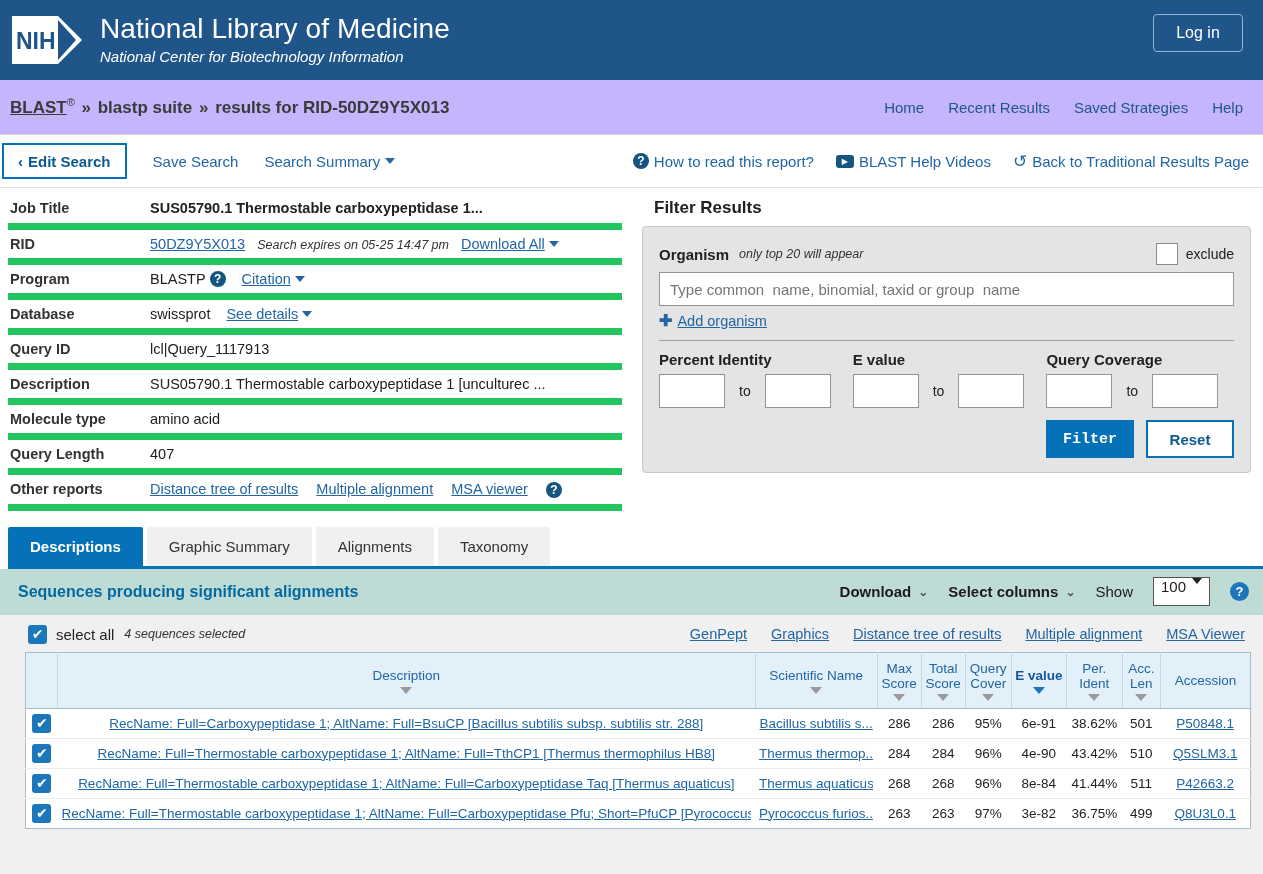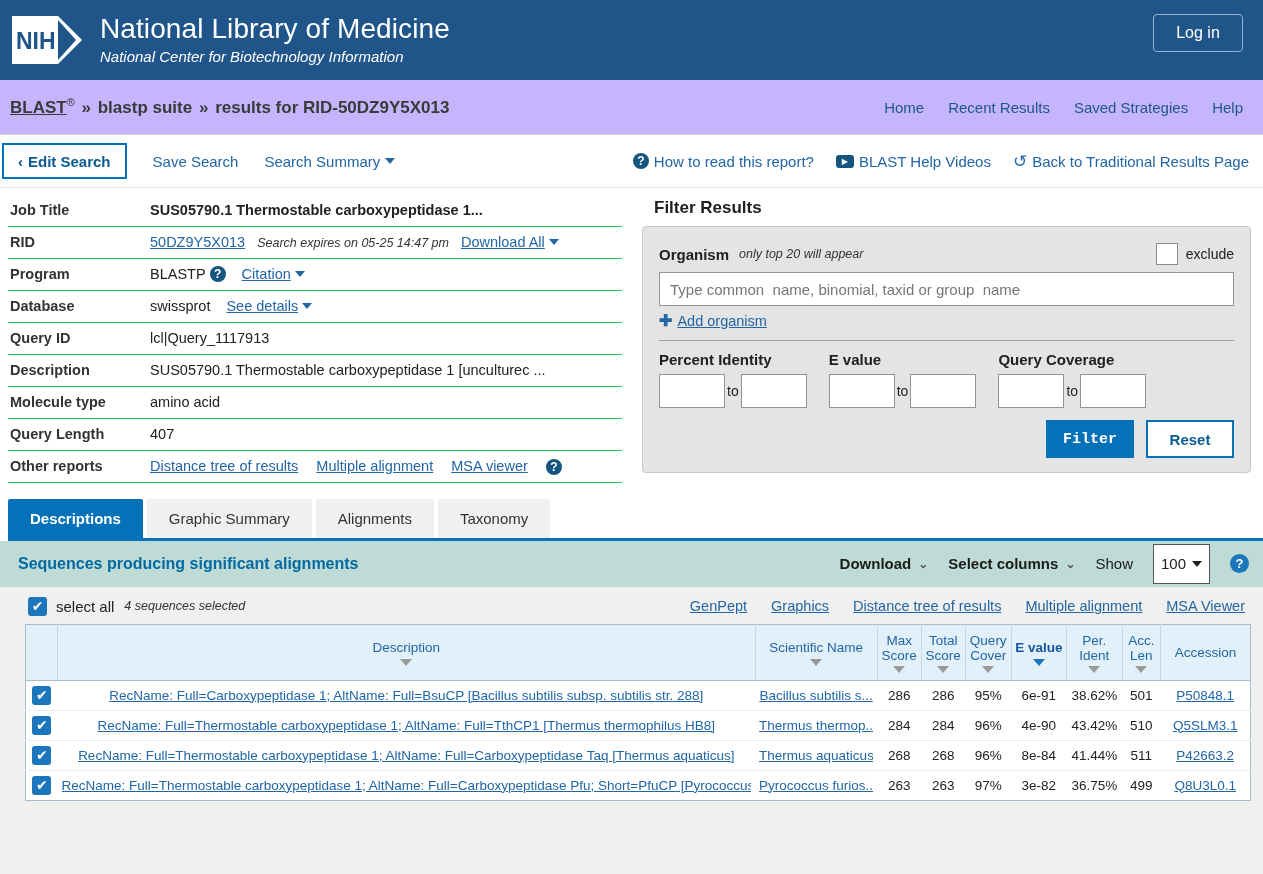--- a/index.html
+++ b/index.html
@@ -156,21 +156,21 @@
   .main {
     display: flex;
     padding: 6px 12px 0 8px;
     gap: 18px;
   }
   .left-col { width: 614px; flex: none; }
   .right-col { flex: 1; }
 
   table.jobinfo { width: 100%; border-collapse: collapse; }
   table.jobinfo td {
-    border-bottom: 1px solid #22c55e;
+    border-bottom: 7px solid #22c55e;
     padding: 6px 2px;
     font-size: 14.5px;
     vertical-align: middle;
     height: 32px;
   }
   table.jobinfo td.k { font-weight: bold; color: #333; width: 140px; }
   table.jobinfo tr:first-child td { border-top: none; }
   .jt-value { font-weight: bold; }
   a.blue { color: #2266a5; text-decoration: underline; cursor: pointer; }
   .expire {
@@ -205,21 +205,21 @@
     font-size: 15px; padding: 0 10px; color: #444;
     font-family: "Liberation Sans", sans-serif;
   }
   .org-input::placeholder { color: #767676; }
   .add-org { margin-top: 5px; font-size: 14.5px; display: flex; align-items: center; gap: 5px; }
   .plus { color: #2266a5; font-weight: bold; font-size: 16px; }
   .hr-line { border-top: 1px solid #9e9e9e; margin: 10px 0 10px 0; }
   .num-filters { display: flex; gap: 0; }
   .nf-group { margin-right: 22px; }
   .nf-label { font-weight: bold; font-size: 15px; margin-bottom: 6px; }
-  .nf-inputs { display: flex; align-items: center; gap: 2px; }
+  .nf-inputs { display: flex; align-items: center; gap: 14px; }
   .nf-inputs input {
     width: 66px; height: 34px; border: 1px solid #949494;
     background: #fff; font-family: "Liberation Sans", sans-serif;
   }
   .btn-row { display: flex; justify-content: flex-end; gap: 12px; margin-top: 12px; }
   .btn-filter {
     background: #0571b9; border: 1px solid #0571b9; color: #fff;
     font-weight: bold; font-size: 15px; width: 88px; height: 38px;
     cursor: pointer; font-family: Liberation Mono, monospace;
   }
@@ -258,22 +258,22 @@
   }
   .res-title { font-weight: bold; font-size: 16px; color: #0369a1; }
   .res-tools { margin-left: auto; display: flex; align-items: center; gap: 20px; }
   .res-tools .tool {
     font-weight: bold; font-size: 15px; color: #1b1b1b;
     display: inline-flex; align-items: center; gap: 7px; cursor: pointer;
   }
   .tool .chev { color: #555; font-size: 12px; }
   .show-label { font-size: 15px; color: #1b1b1b; }
   .show-select {
-    border: 1px solid #555; background: #fff; height: 40px;
-    display: inline-flex; align-items: center; gap: 6px;
+    border: 1px solid #555; background: #fff; height: 29px;
+    display: inline-flex; gap: 6px;
     padding: 0 7px; font-size: 15px; cursor: pointer;
   }
   .blue-q {
     width: 19px; height: 19px; border-radius: 50%;
     background: #1b76bc; color: #fff; font-size: 13px; font-weight: bold;
     display: inline-flex; align-items: center; justify-content: center;
   }
 
   
   .res-body { background: #f0f0f0; padding: 10px 12px 0 12px; height: 287px; }

